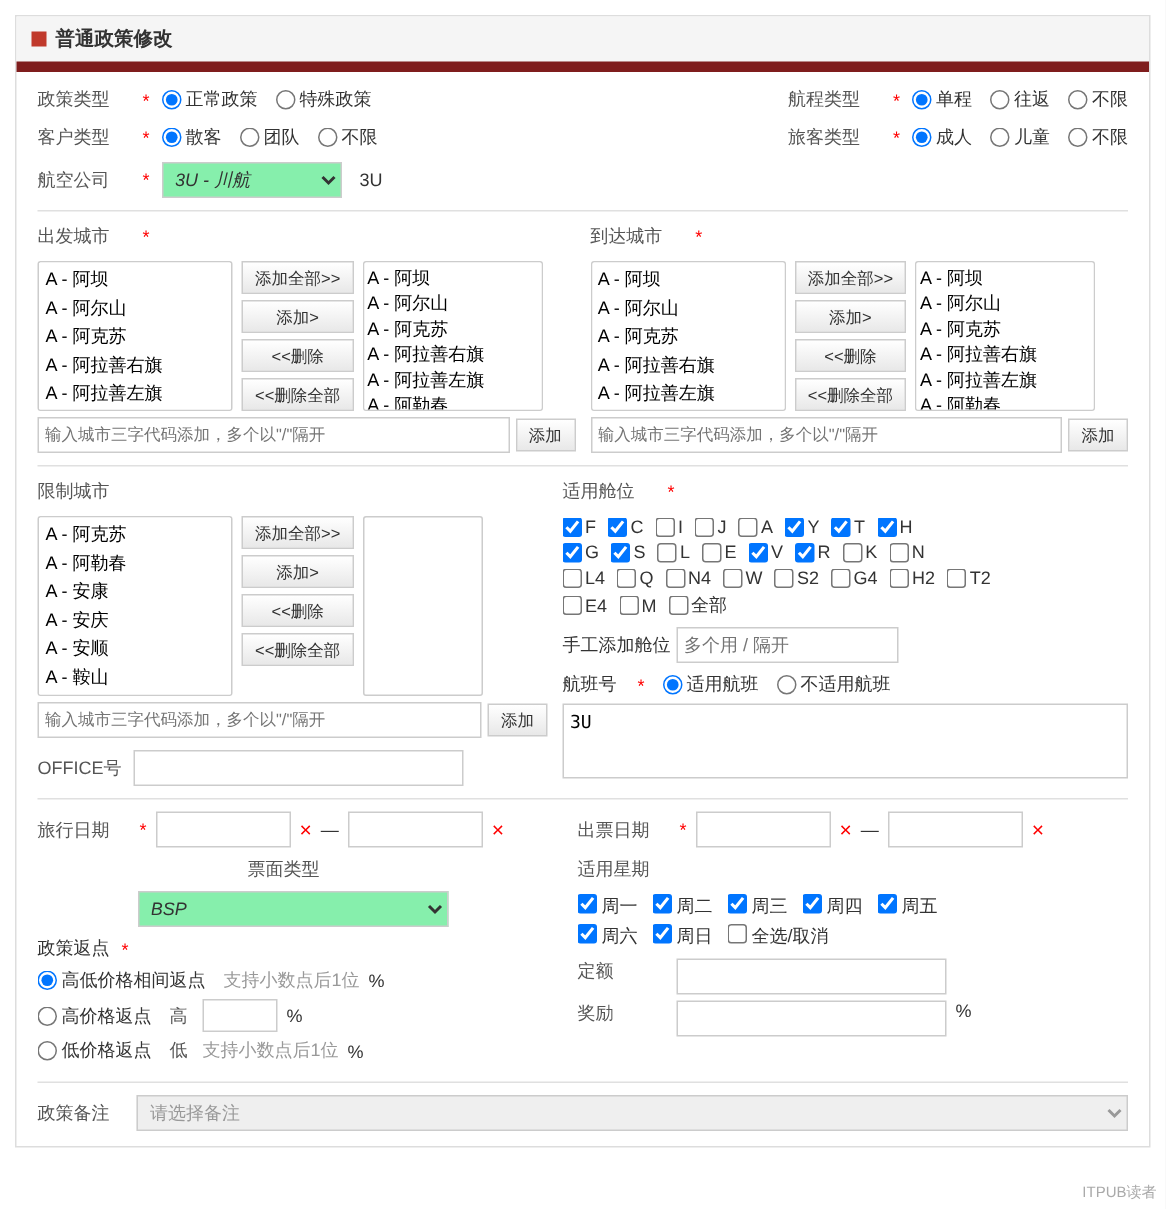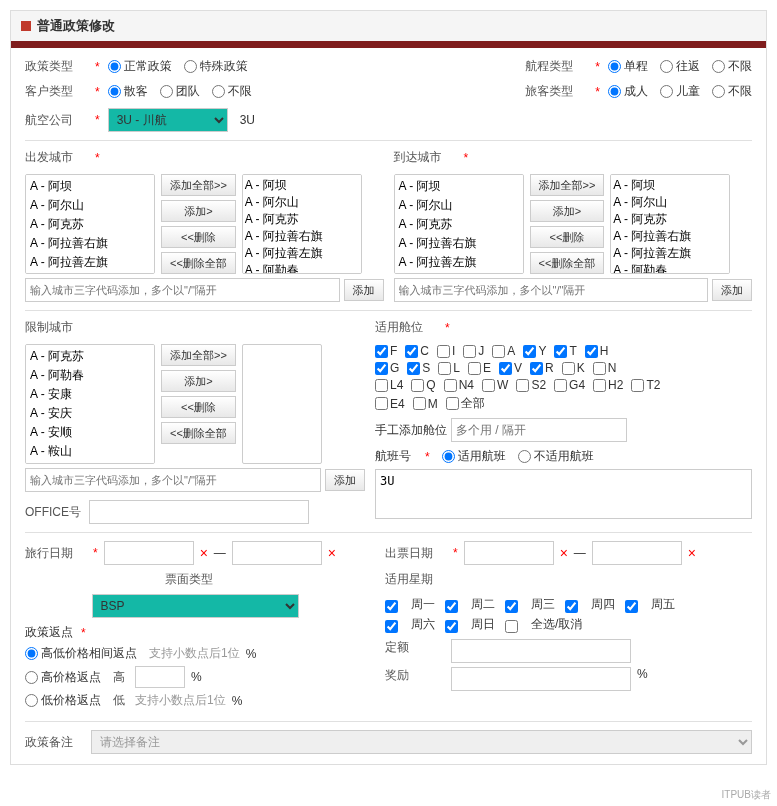--- a/index.html
+++ b/index.html
@@ -65,24 +65,25 @@
       display: flex;
       align-items: center;
       gap: 3px;
       cursor: pointer;
     }
     input[type="radio"] { cursor: pointer; }
     input[type="checkbox"] { cursor: pointer; }
     select.form-select {
       height: 24px;
       border: 1px solid #ccc;
-      background: #14b8a6;
+      background: #86efac;
       padding: 0 4px;
       font-size: 12px;
       color: #333;
+      font-style: italic;
     }
     input.form-input {
       height: 24px;
       border: 1px solid #ccc;
       padding: 0 4px;
       font-size: 12px;
       color: #333;
       background: #fff;
     }
     
@@ -240,22 +241,22 @@
       padding: 0 4px;
       color: #999;
     }
     
     .bottom-right {
       flex: 1;
       padding-left: 10px;
     }
     .weekday-item {
       display: flex;
-      align-items: flex-end;
-      gap: 13px;
+      align-items: flex-start;
+      gap: 3px;
     }
     .fixed-reward-row {
       display: flex;
       align-items: flex-start;
       gap: 6px;
       margin-bottom: 4px;
     }
     .fixed-input {
       width: 180px;
       height: 24px;
@@ -621,21 +622,21 @@
               </label>
             <label class="cabin-item">
                 <input type="checkbox" style="">
                 <span>全部</span>
               </label>
           </div>
 
           
           <div class="manual-cabin-row">
             <span>手工添加舱位</span>
-            <input type="text" class="form-input" style="width: 176px;" placeholder="多个用 / 隔开">
+            <input type="text" class="form-input" style="width: 148px;" placeholder="多个用 / 隔开">
           </div>
 
           
           <div class="flight-no-row">
             <span>航班号</span>
             <span class="required-star">*</span>
             <label class="radio-item">
               <input type="radio" name="flightNo" checked="" style="">
               <span>适用航班</span>
             </label>

